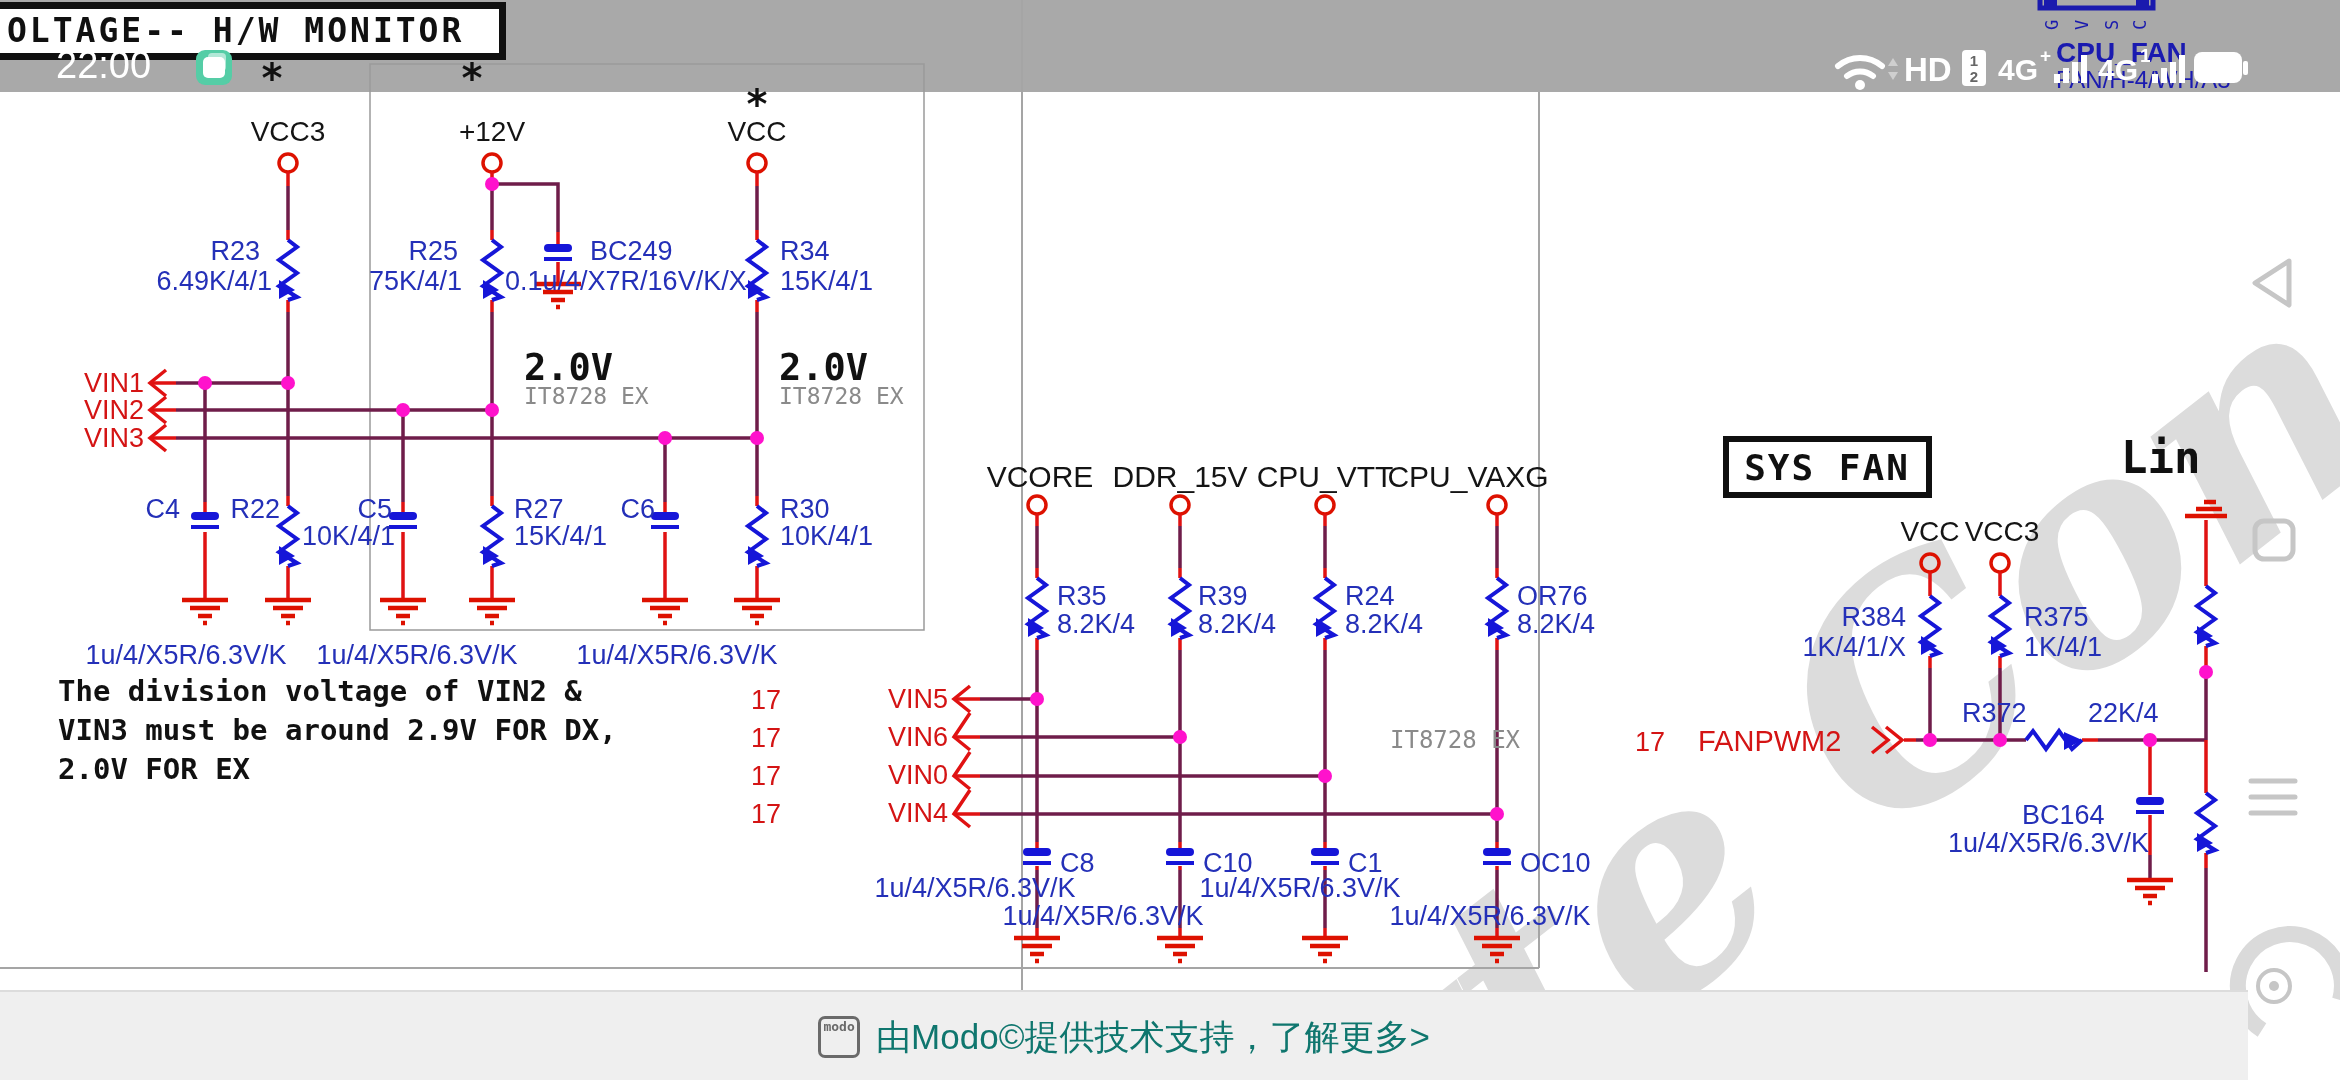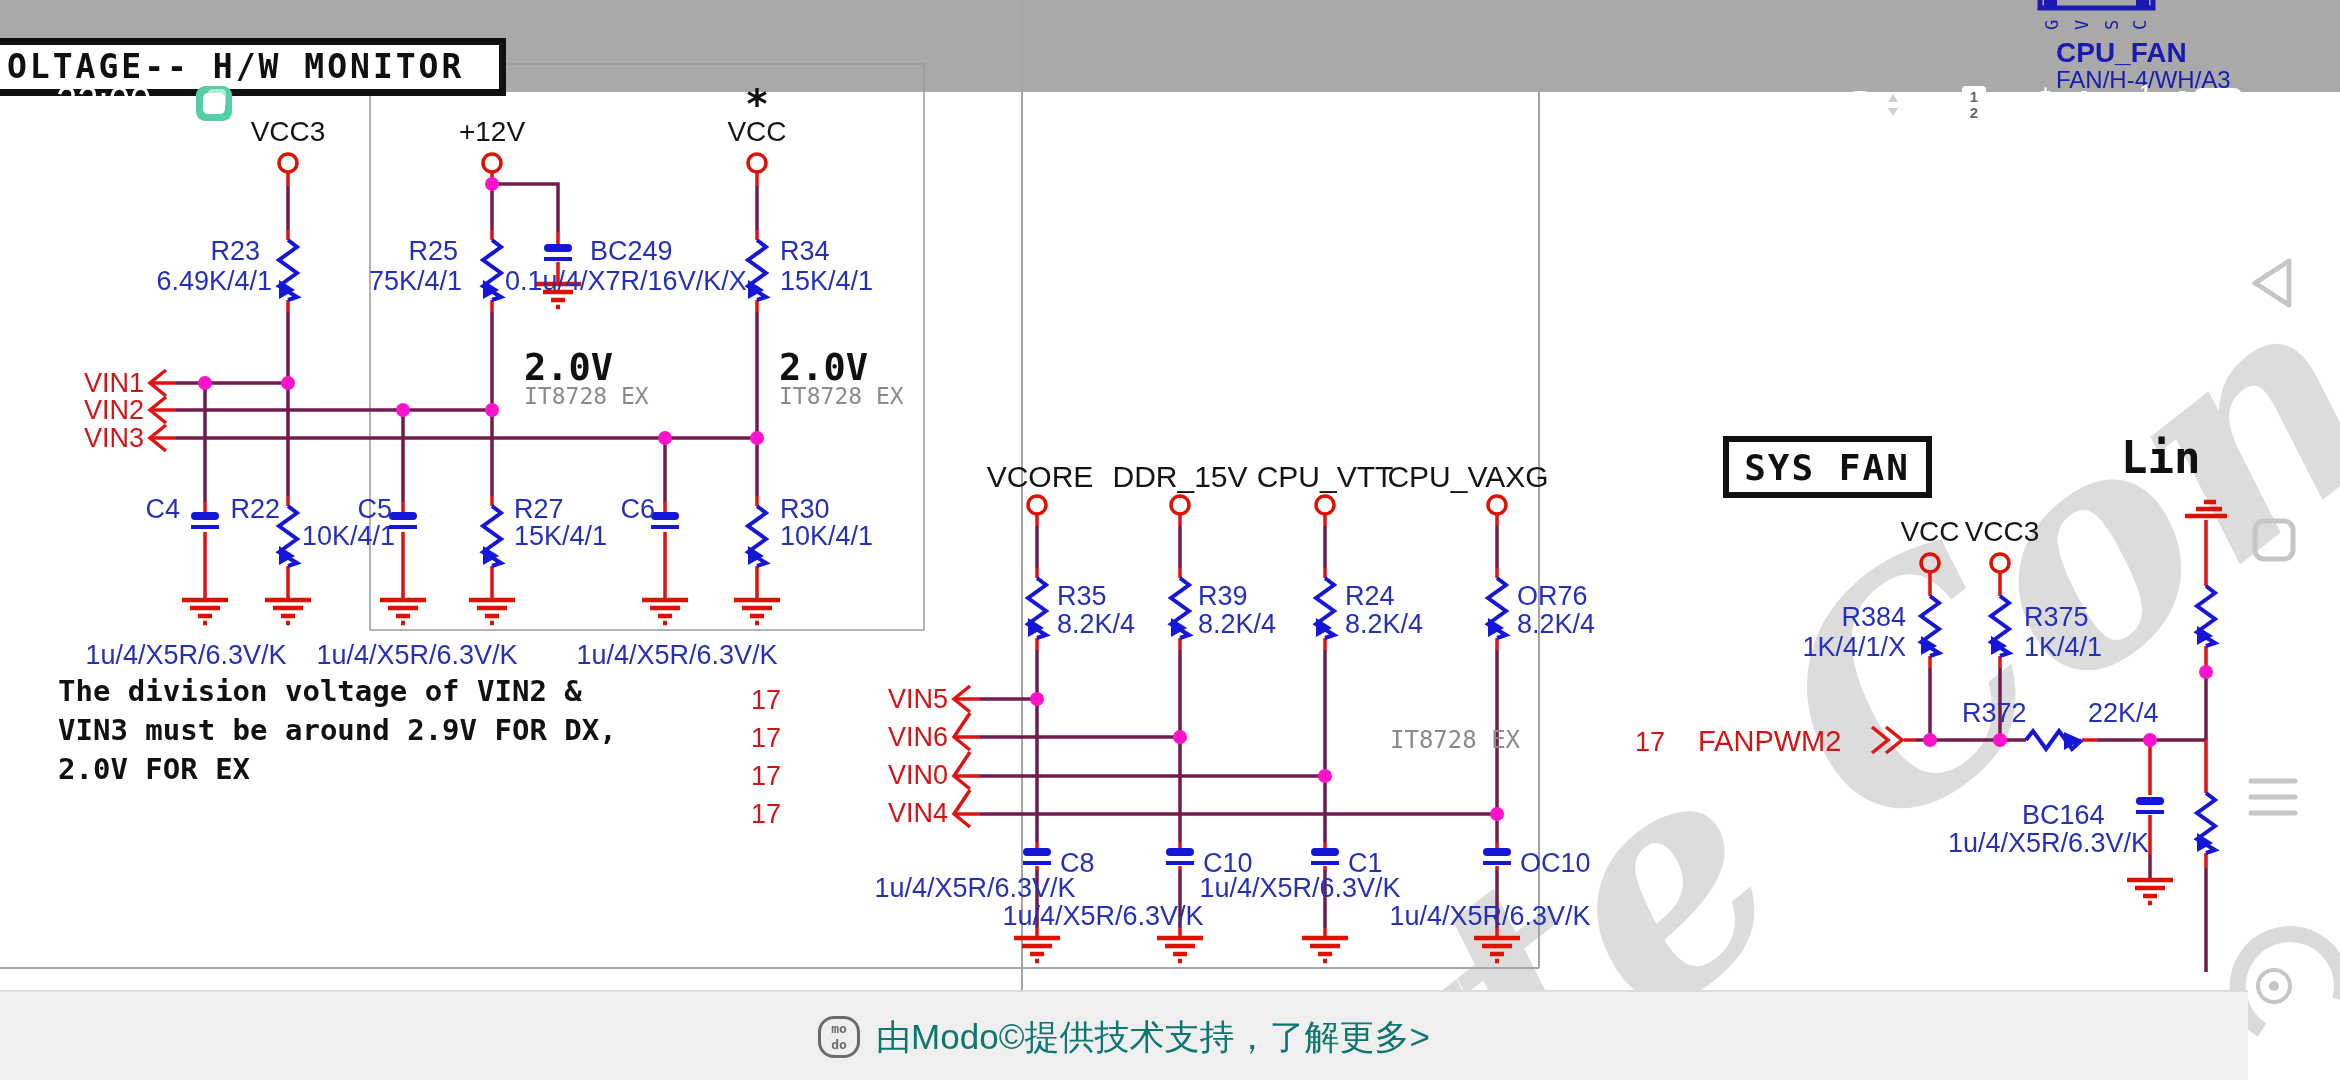--- a/index.html
+++ b/index.html
@@ -1,32 +1,32 @@
 <!DOCTYPE html>
 <html><head>
 <meta charset="utf-8">
 <style>
   html,body{margin:0;padding:0;background:#444;}
   .screen{position:relative;width:2340px;height:1080px;background:#ffffff;overflow:hidden;
           font-family:"Liberation Sans", sans-serif;}
   .statusbar{position:absolute;left:0;top:0;width:2340px;height:92px;background:#a9a9a9;z-index:1;}
   #schematic{position:absolute;left:0;top:0;z-index:2;}
-  .sb-content{position:absolute;left:0;top:0;width:2340px;height:120px;z-index:3;margin-top:36px;}
+  .sb-content{position:absolute;left:0;top:0;width:2340px;height:120px;z-index:3;}
   .titlebox{position:absolute;left:-14px;top:2px;width:492px;height:44px;background:#ffffff;
             border:7px solid #101010;color:#101010;font-family:"DejaVu Sans Mono", monospace;
             font-weight:bold;font-size:33px;line-height:44px;letter-spacing:3px;padding-left:14px;white-space:nowrap;overflow:hidden;}
   .clock{position:absolute;left:56px;top:44px;color:#ffffff;font-size:38px;font-weight:400;}
   .float-icon{position:absolute;left:196px;top:50px;width:36px;height:35px;background:#55cda6;border-radius:9px;}
   .float-icon .inner{position:absolute;left:7px;top:7px;width:22px;height:21px;background:#ffffff;border-radius:5px;}
   .float-icon .inner2{position:absolute;left:12px;top:3px;width:18px;height:18px;background:rgba(255,255,255,.55);border-radius:4px;}
   .banner{position:absolute;left:0;top:990px;width:2248px;height:90px;background:#efefef;border-top:2px solid #dcdcdc;
           z-index:4;display:flex;align-items:center;justify-content:center;}
-  .banner .logo{width:36px;height:36px;border:3px solid #6a6a6a;border-radius:16px;color:#6a6a6a;
+  .banner .logo{width:36px;height:36px;border:3px solid #6a6a6a;border-radius:7px;color:#6a6a6a;
                 font-family:"DejaVu Sans Mono", monospace;font-size:13px;font-weight:bold;line-height:1.25;
-                text-align:center;margin-right:16px;display:flex;flex-direction:column;justify-content:center;}
+                text-align:center;margin-right:16px;display:flex;flex-direction:row;justify-content:center;}
   .banner .txt{color:#0f766e;font-size:35px;}
   #sidebtns{position:absolute;left:0;top:0;z-index:5;}
   text{user-select:none;}
 </style>
 </head>
 <body>
 
 <div class="screen">
 
   <div class="statusbar"></div>

